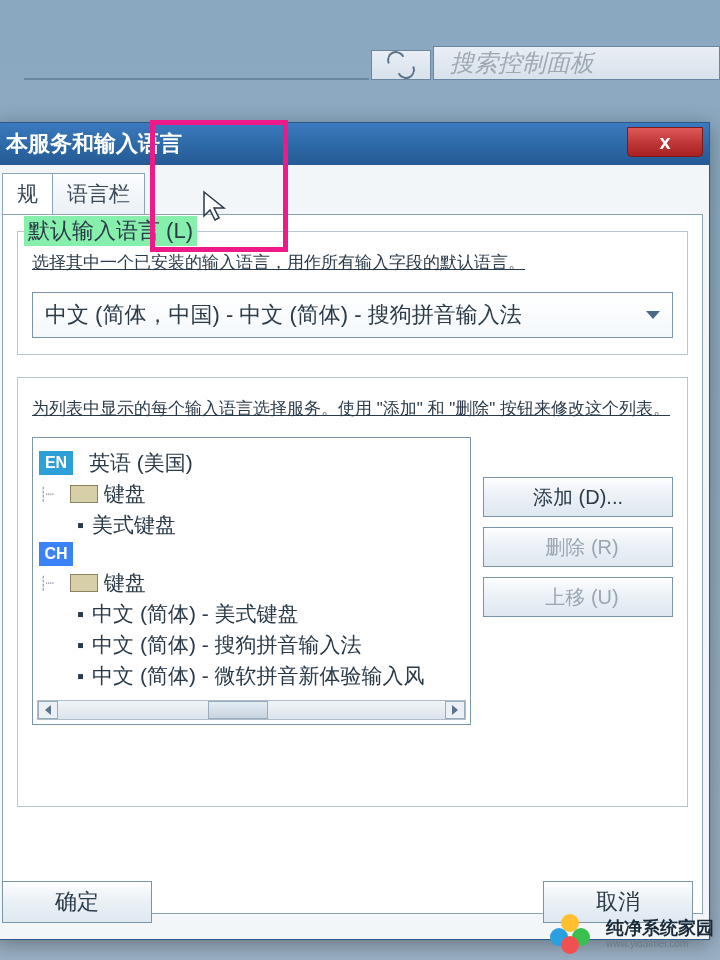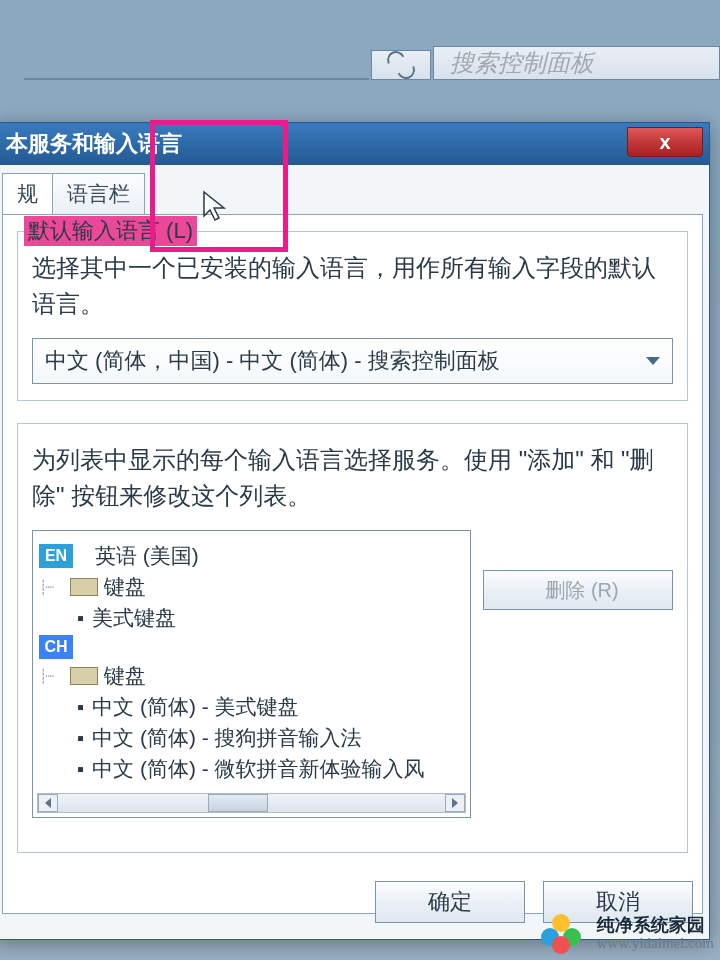--- a/index.html
+++ b/index.html
@@ -118,30 +118,31 @@
     }
     .fieldset {
       border: 1px solid #b8c6d2;
       padding: 18px 14px 16px 14px;
       margin-bottom: 22px;
       position: relative;
     }
     .legend {
       position: absolute;
       top: -16px; left: 6px;
-      background: #ec4899;
+      background: #86efac;
       padding: 0 4px;
       font-size: 22px;
       color: #2a3a48;
     }
     .desc {
-      font-size: 24px;
+      font-size: 17px;
       color: #2a3a48;
       line-height: 1.5;
       margin-bottom: 16px;
+      text-decoration: underline;
     }
     .combo {
       width: 100%;
       height: 46px;
       border: 1px solid #7a94ac;
       background: linear-gradient(180deg, #ffffff 0%, #f4f8fb 100%);
       display: flex;
       align-items: center;
       padding: 0 12px;
       font-size: 22px;
@@ -170,21 +171,21 @@
       padding: 8px 6px 0 6px;
       font-size: 21px;
       color: #2a3a48;
       overflow: hidden;
       position: relative;
     }
     .tree-line { display:flex; align-items:center; margin: 3px 0; white-space:nowrap; }
     .lang-badge {
       display:inline-block; width:34px; height:24px;
       color:#fff; font-size:16px; font-weight:bold;
-      text-align:center; line-height:24px; margin-right:22px;
+      text-align:center; line-height:24px; margin-right:16px;
     }
     .lang-en { background:#2ea0d8; }
     .lang-ch { background:#3b82f6; }
     .kb-icon {
       display:inline-block; width:28px; height:18px;
       background:#d6cfa8; border:1px solid #8a8260;
       margin: 0 6px 0 18px;
     }
     .bullet { margin: 0 8px 0 38px; font-size:20px; }
     .dotted { color:#8a98a4; font-size:14px; letter-spacing:-2px; }
@@ -211,22 +212,21 @@
       font-size: 20px;
       color: #2a3a48;
       display:flex; align-items:center; justify-content:center;
     }
     .win-btn.disabled { color:#9aa6b0;padding-left:8px; }
 
     .bottom-btns {
       position: absolute;
       left: 6px; right: 6px; bottom: 16px;
       display: flex;
-      gap: 18px;
-      justify-content: flex-end;
+      justify-content: space-between;
       padding-right: 10px;
     }
     .bottom-btns .win-btn { width: 150px; height: 42px; font-size:22px; }
 
     .highlight-box {
       position: absolute;
       top: 120px;
       left: 150px;
       width: 138px;
       height: 132px;
@@ -239,31 +239,30 @@
       top: 190px; left: 202px;
       z-index: 60;
       pointer-events: none;
     }
     .watermark {
       position: absolute;
       right: 6px; bottom: 6px;
       display: flex; align-items: center; gap: 16px;
       z-index: 100;
       font-size: 18px;
-      font-family: Liberation Serif, serif;
     }
     .wm-logo {
       width: 40px; height: 40px;
       position: relative;
     }
     .wm-logo span{
       position:absolute; width:18px; height:18px; border-radius:50%;
     }
     .wm-text { color:#1a2a38; font-weight:bold; line-height:1.1; }
-    .wm-url { font-size:15px; color:#6a7a88; }
+    .wm-url { font-size:10px; color:#6a7a88; }
     .sb-arrow-left::before{content:"";border-top:5px solid transparent;border-bottom:5px solid transparent;border-right:6px solid #5c738a;}
     .sb-arrow-right::before{content:"";border-top:5px solid transparent;border-bottom:5px solid transparent;border-left:6px solid #5c738a;}
   </style>
 </head>
 <body>
 
 <div class="top-toolbar">
   <div class="toolbar-section toolbar-left"></div>
   <div class="toolbar-section toolbar-refresh">
     <div class="refresh-icon"></div>
@@ -289,21 +288,21 @@
       <span>语言栏</span>
     </div>
   </div>
 
   <div class="tab-panel">
 
     <div class="fieldset">
       <div class="legend">默认输入语言 (L)</div>
       <div class="desc">选择其中一个已安装的输入语言，用作所有输入字段的默认语言。</div>
       <div class="combo">
-        <span>中文 (简体，中国) - 中文 (简体) - 搜索控制面板</span>
+        <span>中文 (简体，中国) - 中文 (简体) - 搜狗拼音输入法</span>
       </div>
     </div>
 
     <div class="fieldset" style="height:430px;">
       <div class="desc">为列表中显示的每个输入语言选择服务。使用 "添加" 和 "删除" 按钮来修改这个列表。</div>
 
       <div class="services-area">
         <div class="tree-box">
           <div class="tree-line">
             <span class="lang-badge lang-en">EN</span>
@@ -340,22 +339,28 @@
           </div>
           <div class="tree-scrollbar-h">
             <div class="sb-btn sb-arrow-left"></div>
             <div class="sb-thumb"></div>
             <div style="flex:1"></div>
             <div class="sb-btn sb-arrow-right"></div>
           </div>
         </div>
 
         <div class="btn-col">
+          <div class="win-btn">
+            <span>添加 (D)...</span>
+          </div>
           <div class="win-btn disabled">
             <span>删除 (R)</span>
+          </div>
+          <div class="win-btn disabled">
+            <span>上移 (U)</span>
           </div>
         </div>
       </div>
     </div>
   </div>
 
   <div class="bottom-btns">
     <div class="win-btn">
       <span>确定</span>
     </div>

